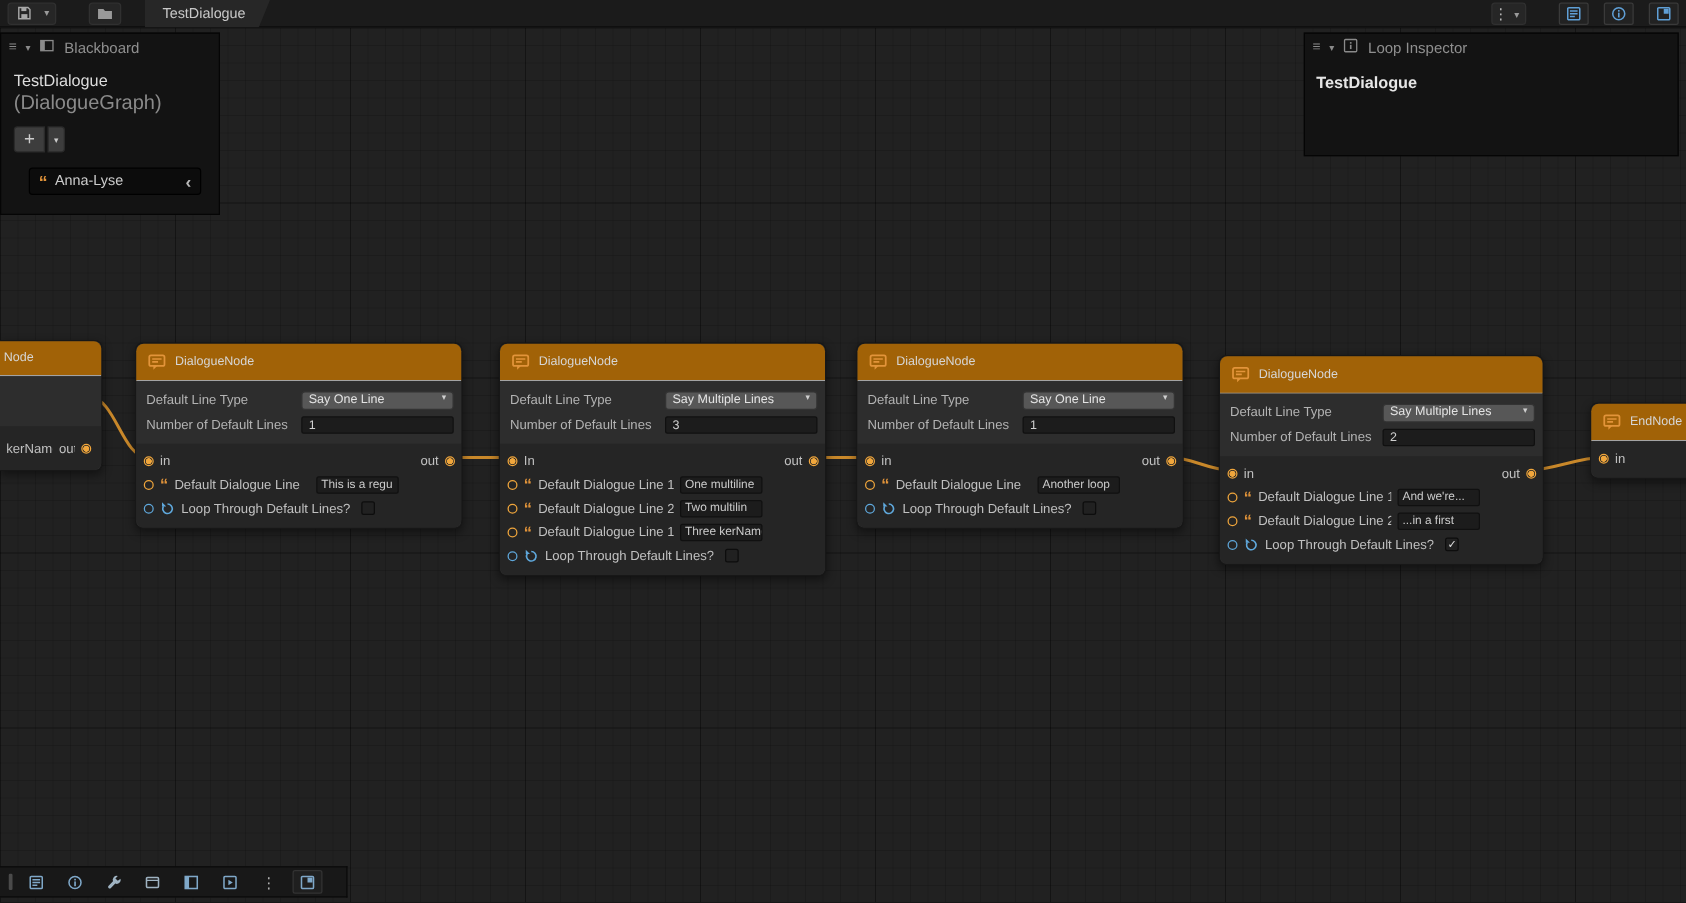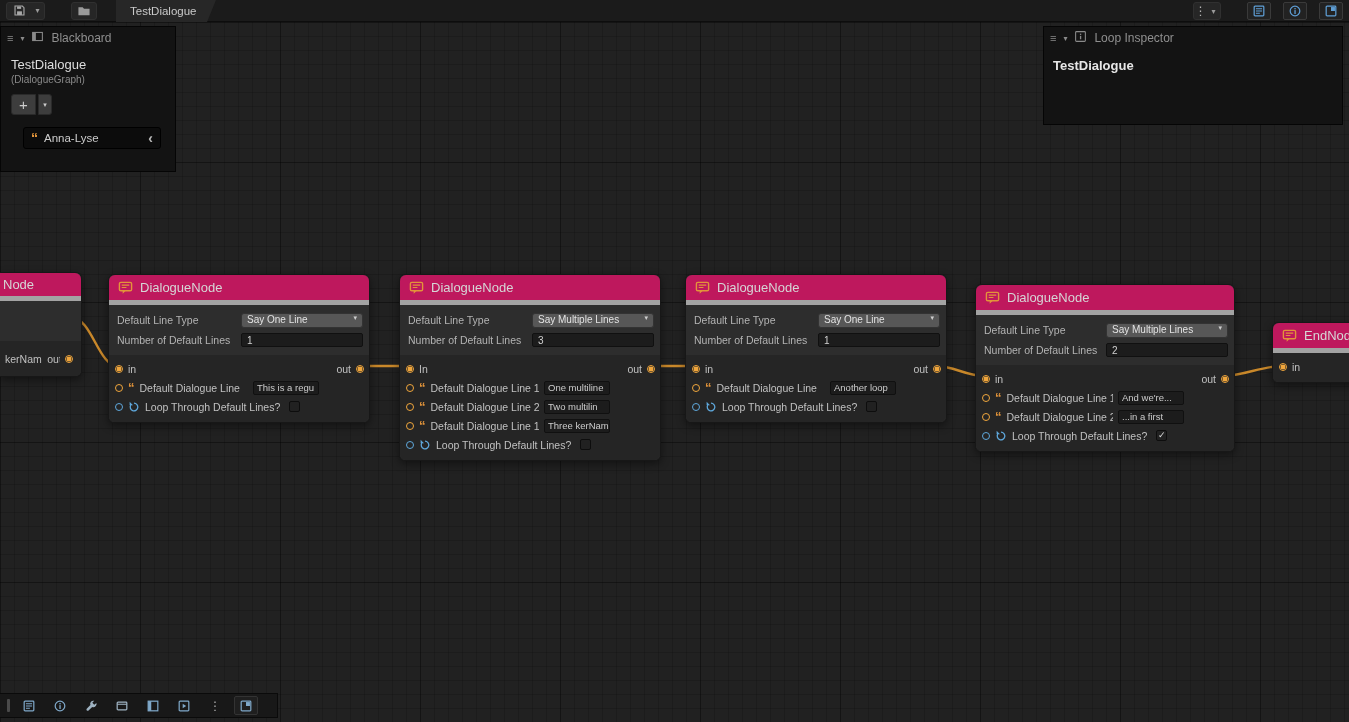--- a/index.html
+++ b/index.html
@@ -48,22 +48,22 @@
   #edges { position:absolute; left:0; top:0; width:1349px; height:700px; z-index:2; }
 
   
   .node {
     position:absolute; z-index:5;
     background:#2d2d2d; border:1px solid #171717; border-radius:6px;
     box-shadow:0 3px 8px rgba(0,0,0,0.45);
   }
   .node-title {
     display:flex; align-items:center; gap:6px; height:30px; padding:0 9px;
-    background:#be185d; border-bottom:5px solid #a3a3a3; border-radius:6px 6px 0 0;
-    font-size:13px; color:#d6d6d6; white-space:nowrap; overflow:hidden;
+    background:#a16207; border-bottom:1px solid #a3a3a3; border-radius:6px 6px 0 0;
+    font-size:10px; color:#d6d6d6; white-space:nowrap; overflow:hidden;
   }
   .node-icon { width:16px; height:16px; flex:none; display:flex; align-items:center; }
   .node-props { padding:5px 6px 5px 8px; background:#2d2d2d; }
   .prop-row { display:flex; align-items:center; height:20px; }
   .prop-label { flex:1; font-size:10.5px; color:#b3b3b3; white-space:nowrap; overflow:hidden; }
   .dropdown {
     width:122px; height:15px; background:#575757; border:1px solid #333; border-radius:3px;
     display:flex; padding:0 5px; font-size:10px; color:#e3e3e3;
     white-space:nowrap; overflow:hidden; flex:none;
   }
@@ -104,21 +104,21 @@
   
   #end-node { left:1272px; top:300px; width:100px; }
 
   
   .panel { position:absolute; background:#131313; border:1px solid #050505; z-index:20; }
   .panel-header { display:flex; align-items:center; gap:7px; height:22px; padding:0 6px; color:#8f8f8f; font-size:12px; }
   .glyph-sm { font-size:11px; color:#8a8a8a; line-height:1; }
   .glyph-caret { font-size:8px; color:#8a8a8a; }
   #blackboard { left:0; top:26px; width:176px; height:146px; }
   #blackboard .bb-title { margin:8px 0 0 10px; font-size:13px; color:#dddddd; }
-  #blackboard .bb-subtitle { margin:2px 0 0 10px; font-size:10px; color:#8a8a8a; }
+  #blackboard .bb-subtitle { margin:2px 0 0 10px; font-size:16px; color:#8a8a8a; }
   .bb-addrow { display:flex; align-items:center; margin:9px 0 0 10px; gap:2px; }
   .bb-add { width:25px; height:21px; background:#3d3d3d; border:1px solid #2a2a2a; border-radius:3px 0 0 3px; color:#cccccc; font-size:15px; display:flex; align-items:center; justify-content:center; }
   .bb-add-caret { width:14px; height:21px; background:#3d3d3d; border:1px solid #2a2a2a; border-radius:0 3px 3px 0; display:flex; align-items:center; justify-content:center; font-size:7px; color:#cccccc; }
   .bb-field {
     margin:12px 0 0 22px; width:138px; height:22px; background:#0c0c0c; border:1px solid #000;
     border-radius:3px; display:flex; align-items:center; gap:6px; padding:0 7px;
   }
   .bb-field .fname { font-size:11.5px; color:#cccccc; flex:1; white-space:nowrap; overflow:hidden; }
   .bb-field .fchev { font-size:14px; color:#b9b9b9; font-weight:bold; line-height:1; }
   #graph-inspector { left:1043px; top:26px; width:300px; height:99px; }

